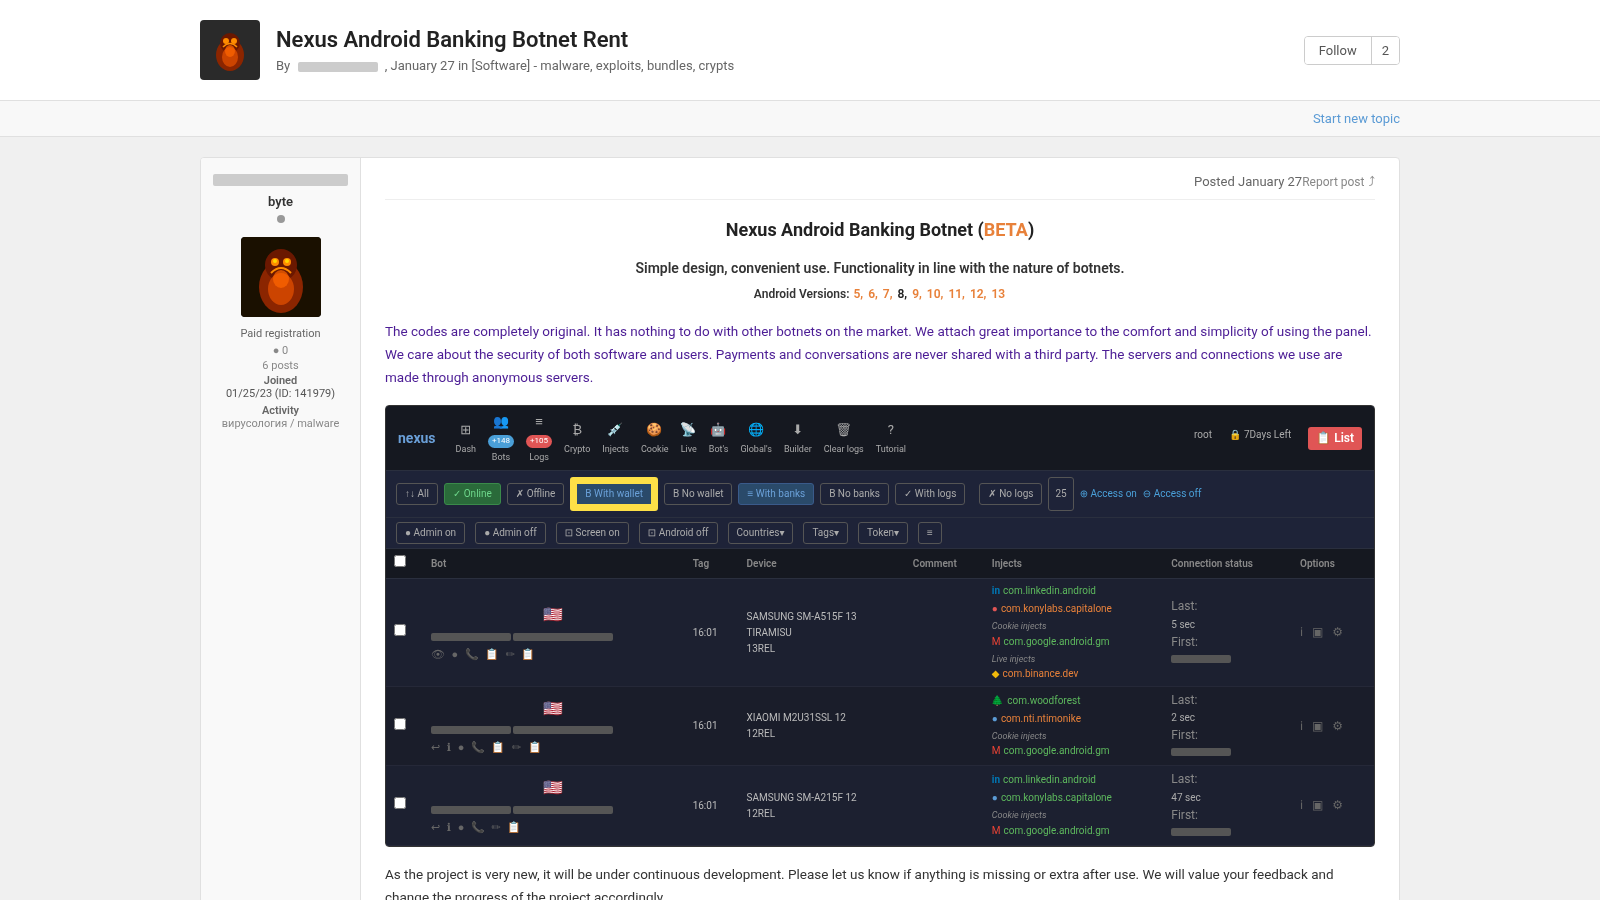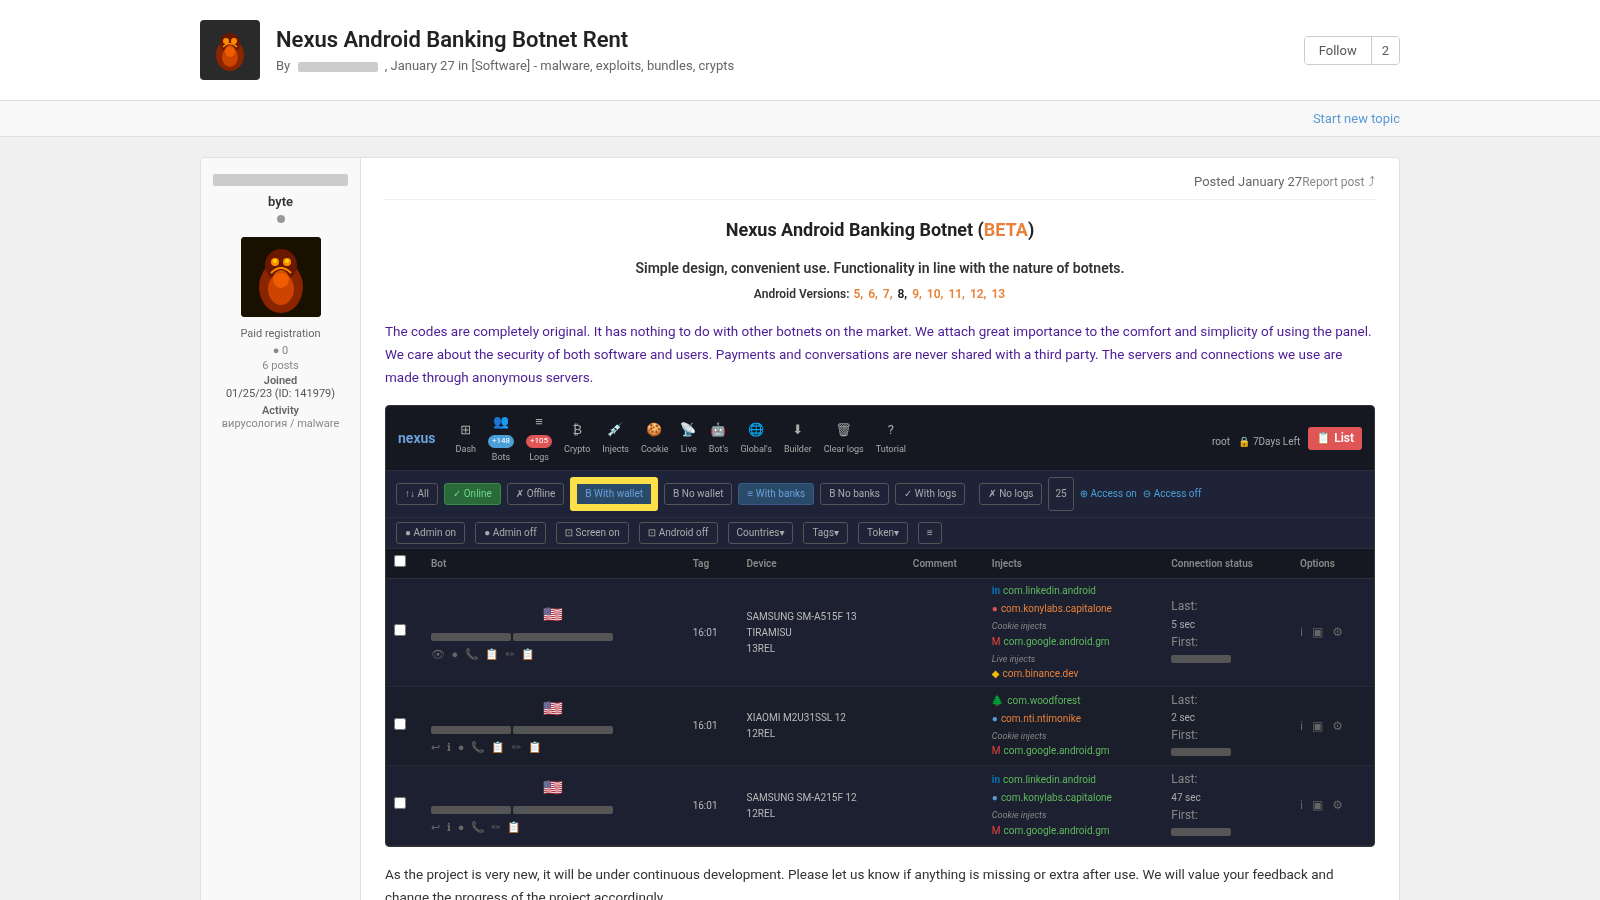--- a/index.html
+++ b/index.html
@@ -289,22 +289,22 @@
     .nexus-nav-item .badge-red {
       background: #e05555;
       color: #fff;
       border-radius: 8px;
       padding: 0 4px;
       font-size: 8px;
     }
     .nexus-nav-right {
       margin-left: auto;
       display: flex;
-      align-items: flex-end;
-      gap: 8px;
+      align-items: flex-start;
+      gap: 17px;
       font-size: 10px;
       color: #aaa;
     }
     .list-btn {
       background: #e05555;
       color: #fff;
       border-radius: 3px;
       padding: 2px 8px;
       font-size: 12px;
       font-weight: 600;

